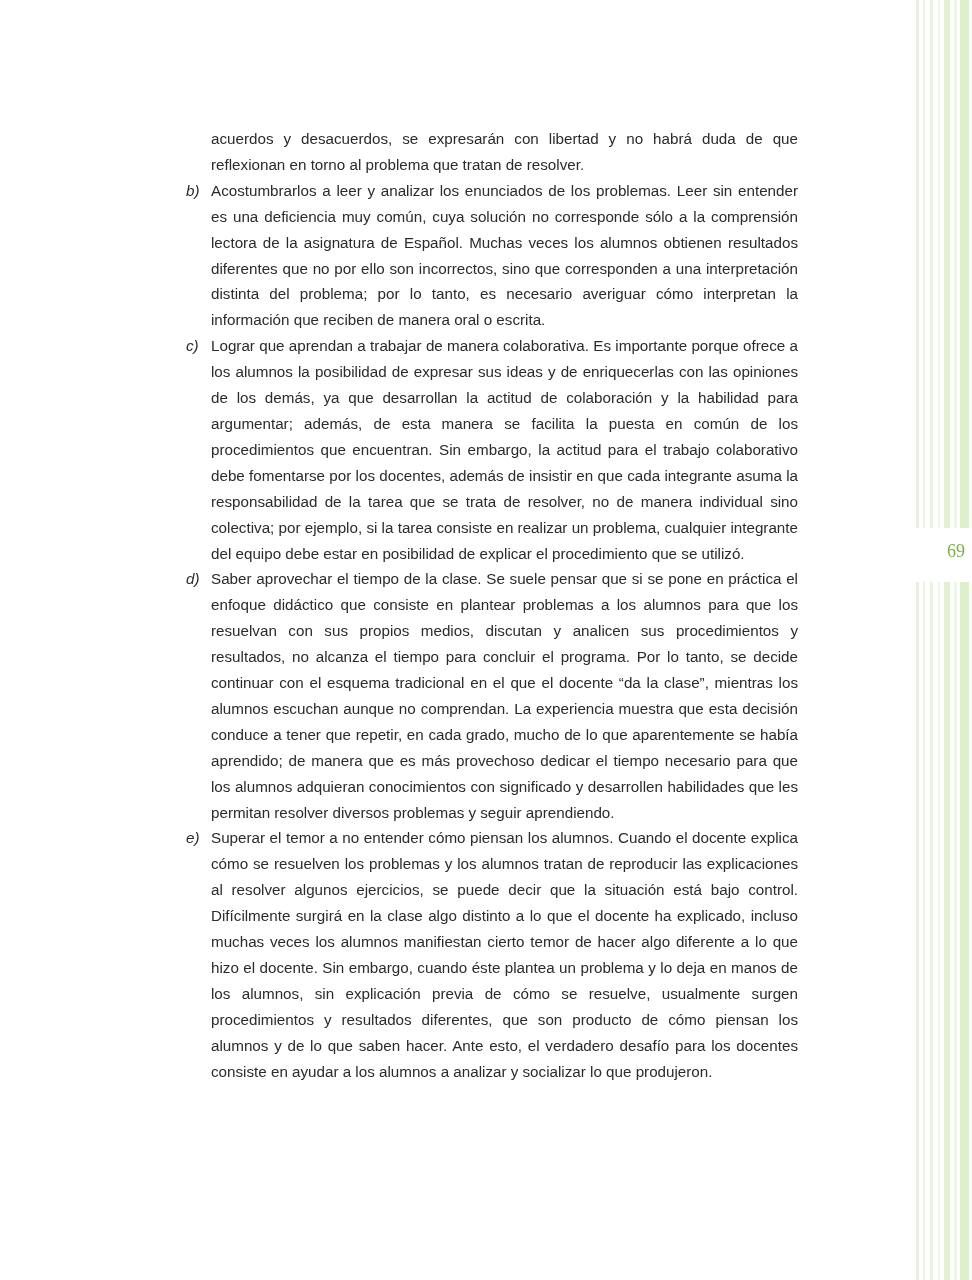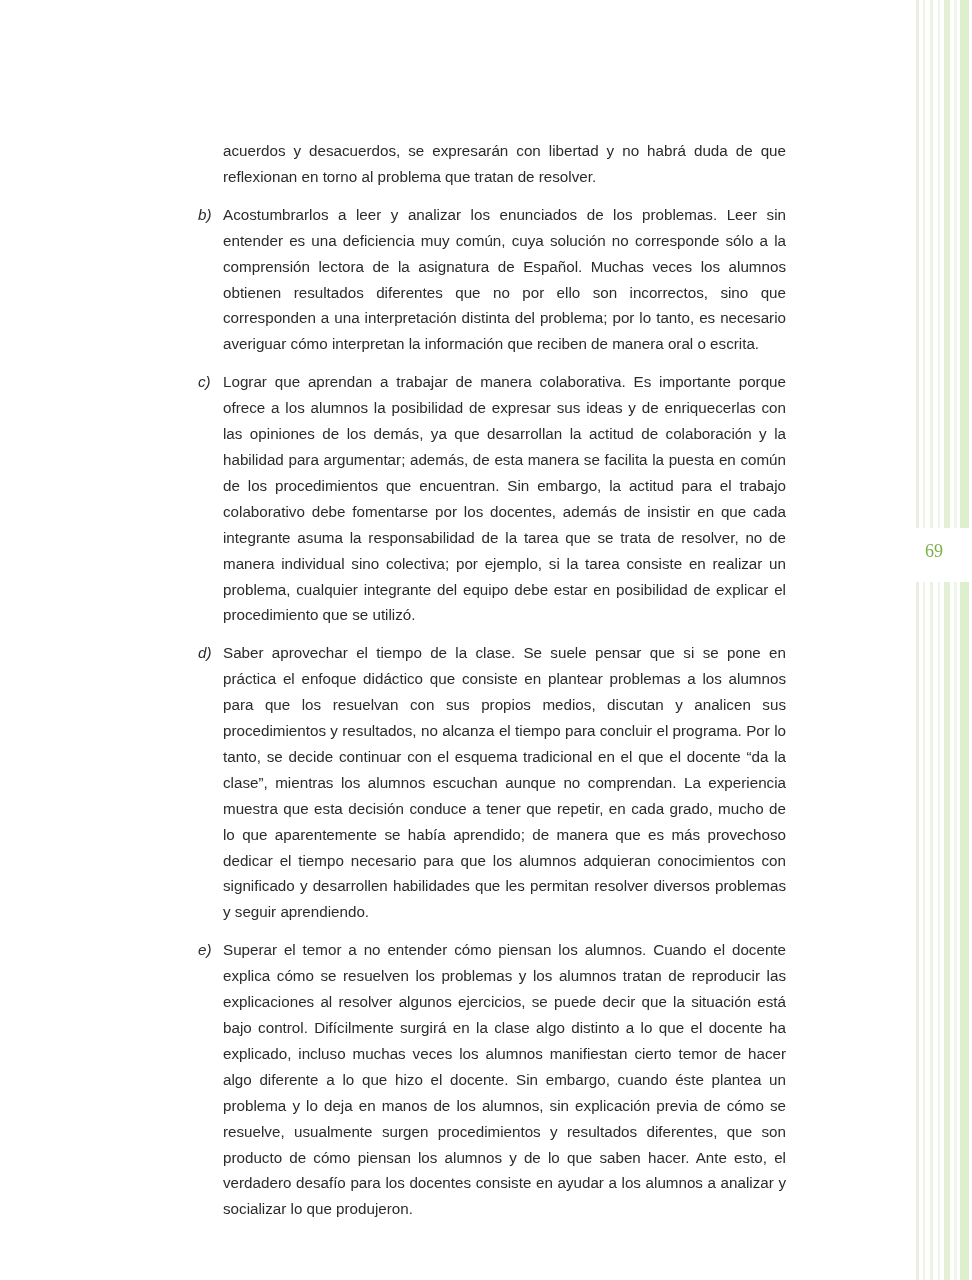--- a/index.html
+++ b/index.html
@@ -6,28 +6,28 @@
   body {
     width: 972px; height: 1280px; position: relative; overflow: hidden;
     background: #ffffff;
     font-family: "Liberation Sans", sans-serif;
     color: #2b2b2b;
   }
   .stripes { position: absolute; top: 0; left: 912px; width: 60px; height: 1280px; }
   .stripe { position: absolute; top: 0; height: 1280px; }
   .gap { position: absolute; left: 910px; width: 62px; background: #ffffff; }
   .page-number {
-    position: absolute; left: 925px; top: 541px; width: 40px; text-align: left;
+    position: absolute; left: 925px; top: 541px; width: 40px; text-align: right;
     font-family: "Liberation Serif", serif; font-size: 18px; color: #7bb048;
   }
   .content {
     position: absolute; left: 186px; top: 126px; width: 612px;
     font-size: 15.2px; line-height: 25.9px;
   }
-  .para { position: relative; padding-left: 25px; text-align: justify; margin: 12px; }
+  .para { position: relative; padding-left: 25px; text-align: justify; margin: 0; }
   .marker { position: absolute; left: 0; top: 0; font-style: italic; }
 </style>
 </head>
 <body>
 
 <div class="stripes">
   <div class="stripe" style="left:4px;width:3px;background:#eaeee2;"></div>
   <div class="stripe" style="left:11px;width:2px;background:#eef3e8;"></div>
   <div class="stripe" style="left:18px;width:3px;background:#eaf2e2;"></div>
   <div class="stripe" style="left:26px;width:2px;background:#eef5e8;"></div>

